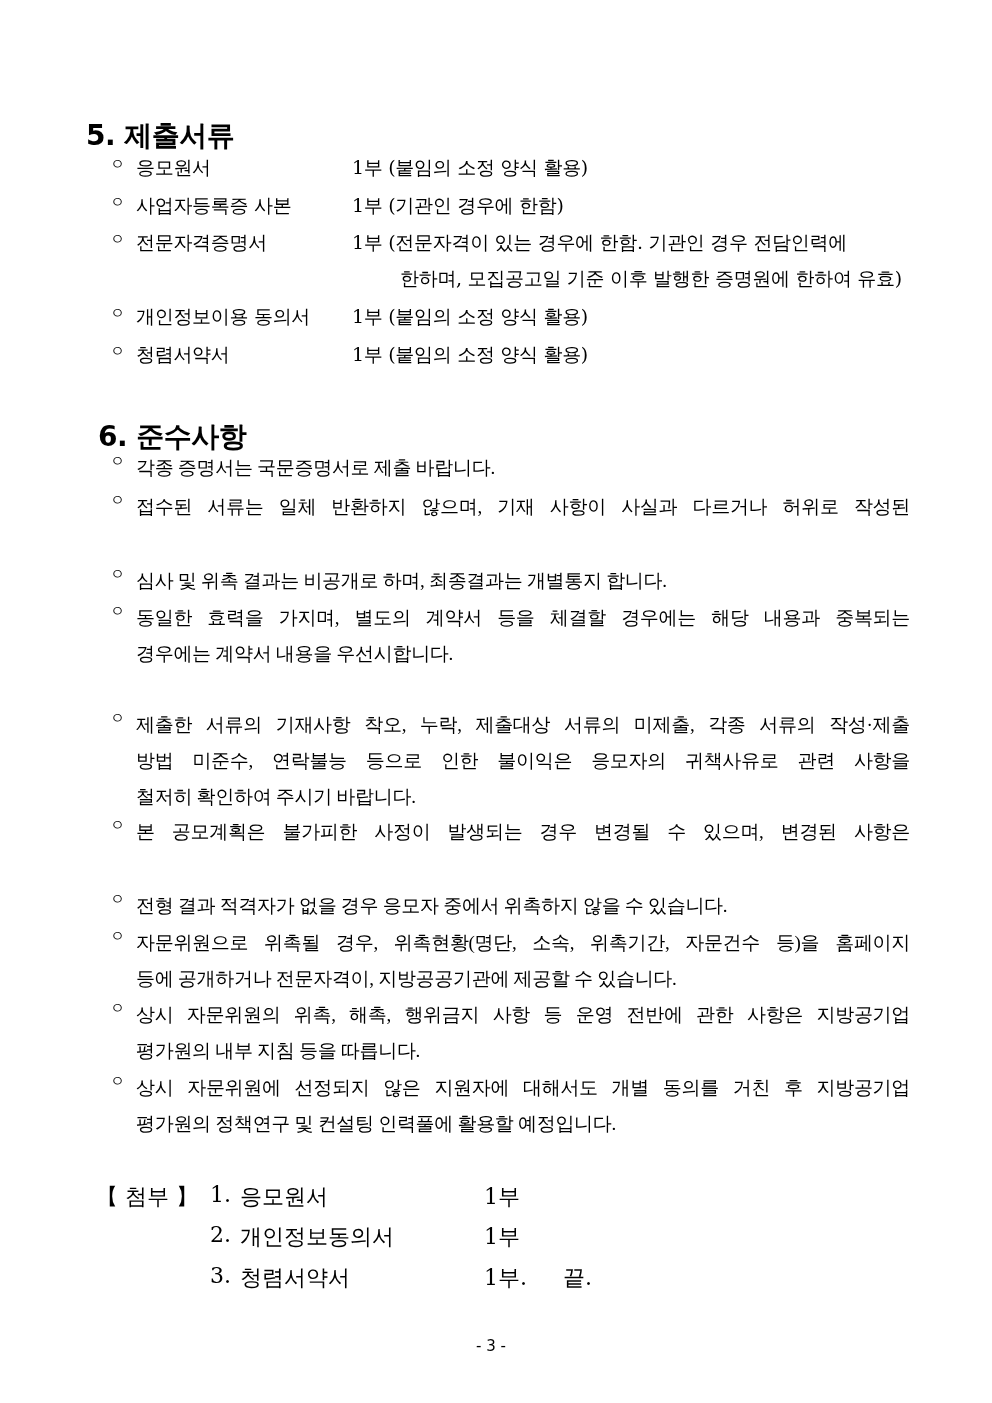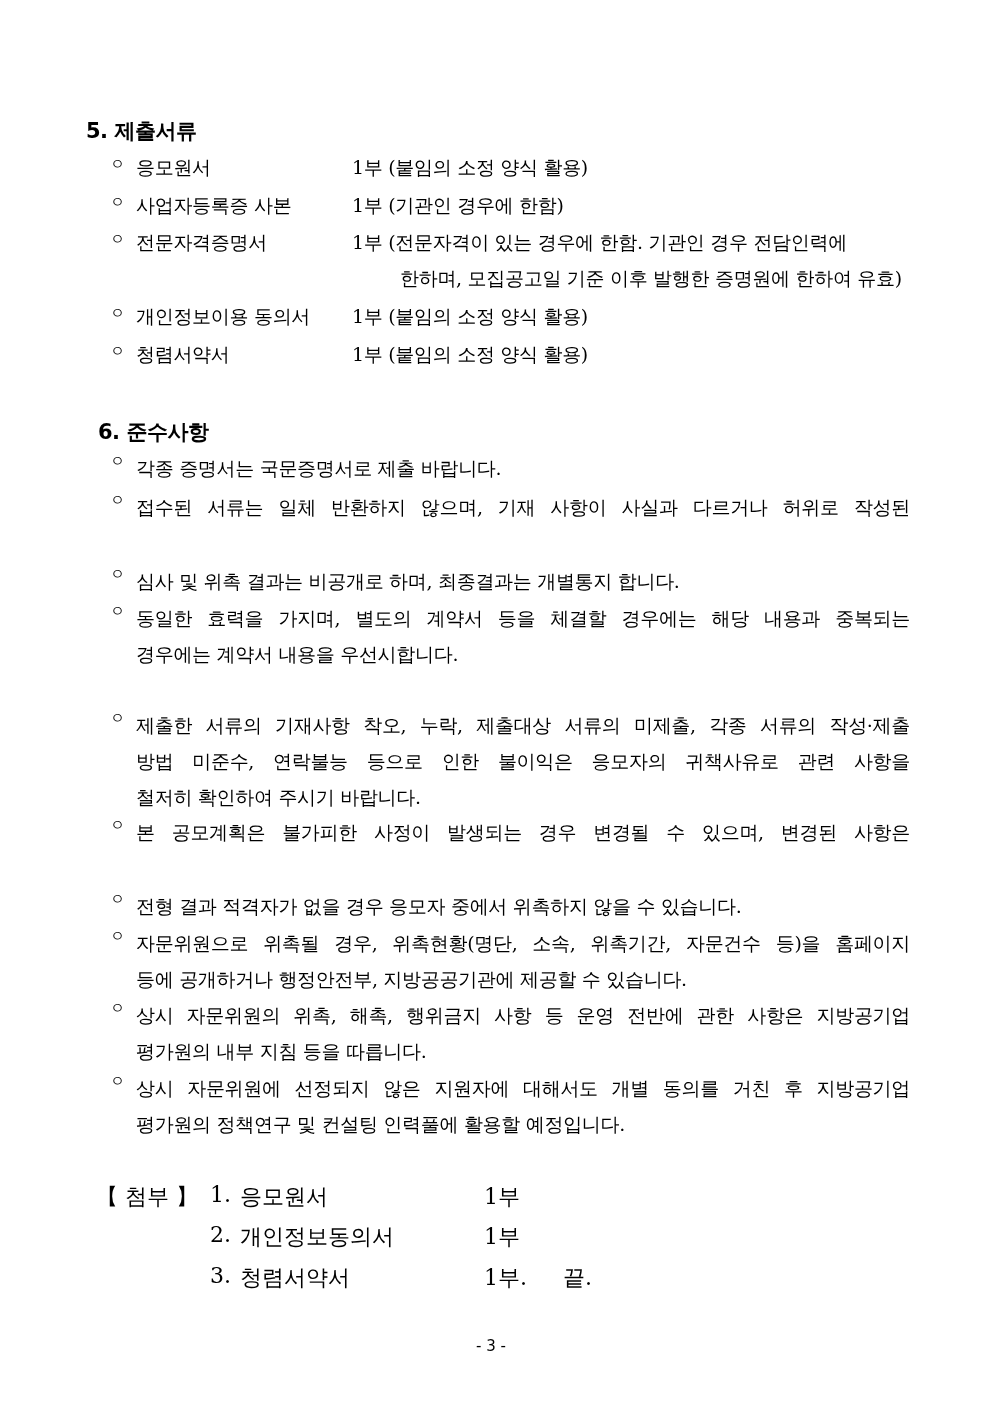--- a/index.html
+++ b/index.html
@@ -5,39 +5,39 @@
   html, body { margin: 0; padding: 0; background: #ffffff; }
   body {
     width: 992px; height: 1403px; position: relative; overflow: hidden;
     font-family: "DejaVu Serif", "Liberation Serif", serif;
     color: #000000;
   }
   .page { position: absolute; left: 0; top: 0; width: 992px; height: 1403px; }
   .section-title {
     position: absolute; left: 86px;
     font-family: "DejaVu Sans", "Liberation Sans", sans-serif;
-    font-weight: bold; font-size: 21px; letter-spacing: -0.5px;
+    font-weight: bold; font-size: 28px; letter-spacing: -0.5px;
   }
   .sec5-title { top: 117px; }
   .sec6-title { top: 418px; margin-left: 12px; }
   .row {
     position: absolute; left: 110px; font-size: 19px; letter-spacing: -0.3px;
     white-space: nowrap;
   }
   .bullet {
     position: absolute; left: 0; top: 0; font-size: 15px;
     font-family: "DejaVu Sans", sans-serif;
   }
   .doc-name { position: absolute; left: 26px; }
   .doc-note { position: absolute; left: 242px; }
   .doc-note-cont { position: absolute; left: 290px; }
 
   .item { position: absolute; left: 110px; width: 800px; font-size: 19px; letter-spacing: -0.3px; }
   .item .bullet { top: 2px; }
-  .item-line { display: block; padding-left: 26px; height: 36px; line-height: 36px; white-space: nowrap; text-align: justify; text-align-last: justify; }
+  .item-line { display: block; padding-left: 26px; height: 36px; line-height: 36px; white-space: nowrap; text-align: justify; text-align-last: justify; font-family: Liberation Serif, serif; }
   .item-line.last { text-align-last: left; }
 
   .attach { position: absolute; font-size: 22px; white-space: nowrap; }
   .attach-label { left: 96px; top: 1182px; }
   .attach-num { left: 210px; }
   .attach-name { left: 240px; }
   .attach-qty { left: 484px; }
   .attach-end { left: 563px; }
 
   .page-number {
@@ -117,21 +117,21 @@
   </div>
 
   <div class="item" style="top:888px;">
     <span class="bullet">ㅇ</span>
     <span class="item-line last">전형 결과 적격자가 없을 경우 응모자 중에서 위촉하지 않을 수 있습니다.</span>
   </div>
 
   <div class="item" style="top:925px;">
     <span class="bullet">ㅇ</span>
     <span class="item-line">자문위원으로 위촉될 경우, 위촉현황(명단, 소속, 위촉기간, 자문건수 등)을 홈페이지</span>
-    <span class="item-line last">등에 공개하거나 행정안전부, 지방공공기관에 제공할 수 있습니다.</span>
+    <span class="item-line last">등에 공개하거나 전문자격이, 지방공공기관에 제공할 수 있습니다.</span>
   </div>
 
   <div class="item" style="top:997px;">
     <span class="bullet">ㅇ</span>
     <span class="item-line">상시 자문위원의 위촉, 해촉, 행위금지 사항 등 운영 전반에 관한 사항은 지방공기업</span>
     <span class="item-line last">평가원의 내부 지침 등을 따릅니다.</span>
   </div>
 
   <div class="item" style="top:1070px;">
     <span class="bullet">ㅇ</span>

